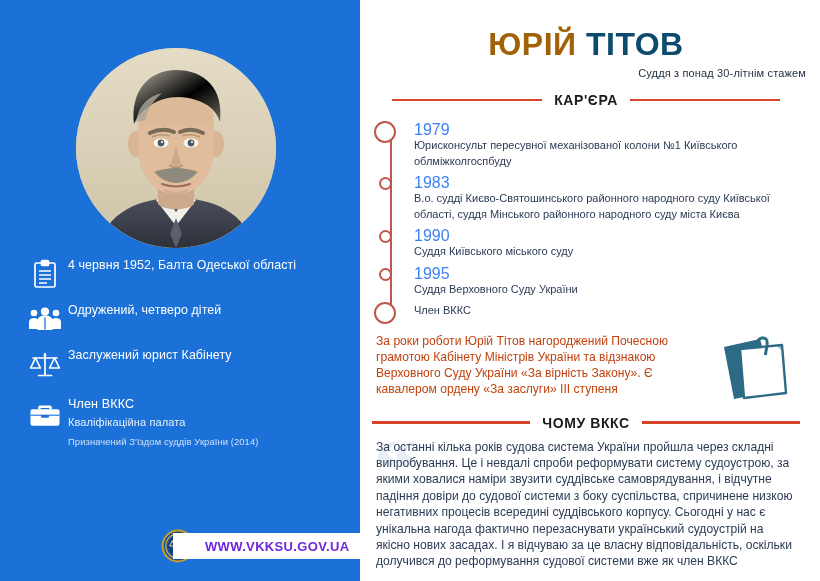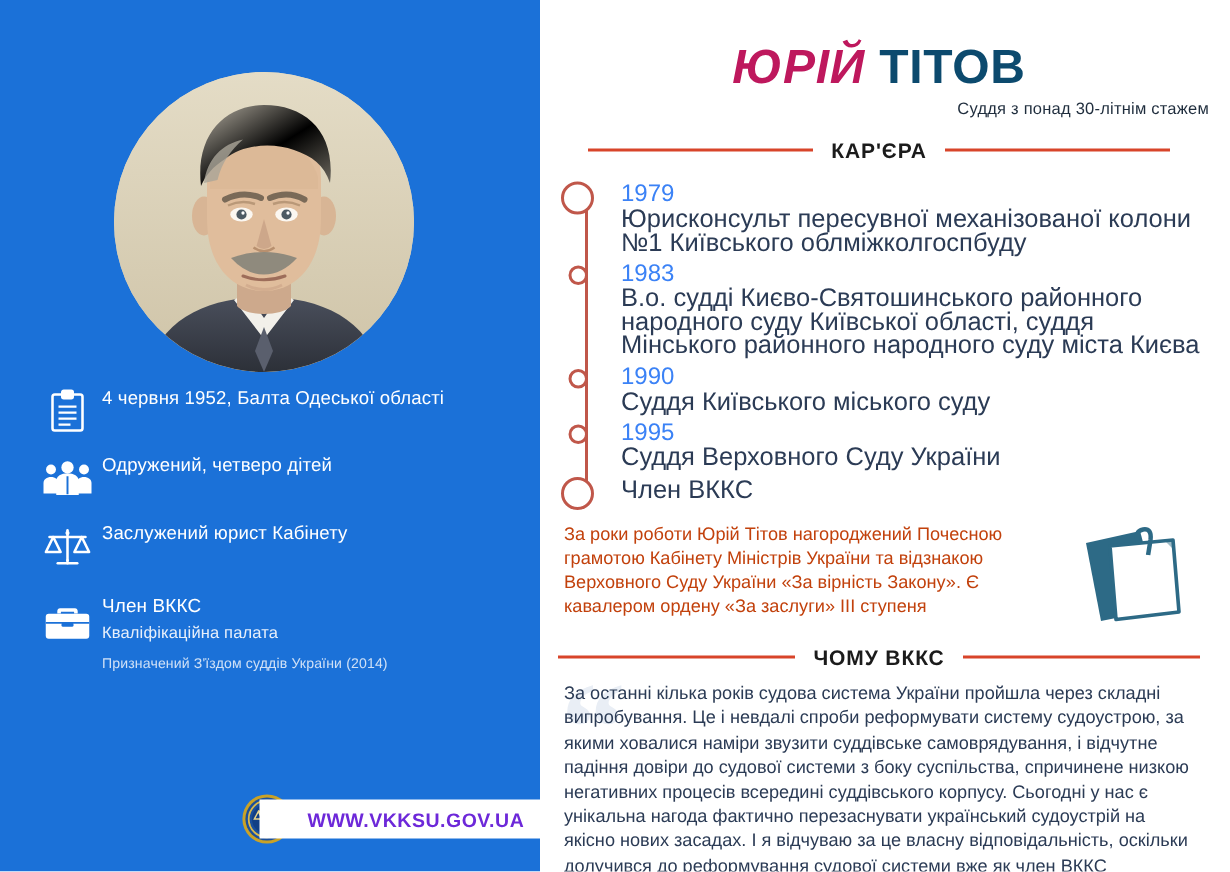--- a/index.html
+++ b/index.html
@@ -62,21 +62,21 @@
   
   .content{
     position:relative; width:460px; height:581px; flex:0 0 460px;
     background:#ffffff; padding:0 14px 0 6px;
   }
   .title{
     text-align:center; margin-top:26px;
     font-size:32px; font-weight:bold; letter-spacing:.5px;
     line-height:36px;
   }
-  .t-first{ color:#be185d;font-style:italic; }
+  .t-first{ color:#a16207; }
   .t-last{ color:#0c4a6e;margin-top:18px; }
   .subtitle{
     text-align:right; margin-top:5px;
     font-size:11px; font-weight:normal; color:#1f2d3d; letter-spacing:.15px;
   }
 
   
   .section-head{
     display:flex; align-items:center; gap:12px;
     margin:14px 6px 0 6px;
@@ -101,21 +101,21 @@
   .tl-dot{
     position:absolute; left:-38px;
     border:2px solid #c0574a; border-radius:50%; background:#fff;
   }
   .tl-dot.big{ width:22px; height:22px; top:-1px; left:-40px; }
   .tl-dot.small{ width:13px; height:13px; top:2px; left:-35.5px; }
   .tl-year{
     font-size:16px; color:#3b82f6; line-height:15px; margin-bottom:1px;
   }
   .tl-desc{
-    font-size:17px; color:#2b3b55; line-height:15.5px;
+    font-size:11px; color:#2b3b55; line-height:15.5px;
   }
 
   
   .awards{
     position:relative; display:flex; align-items:flex-start;
     margin:14px 6px 0 10px;
   }
   .awards-text{
     flex:1 1 auto; font-size:12.1px; line-height:16px; color:#c2410c;
     padding-right:10px;

